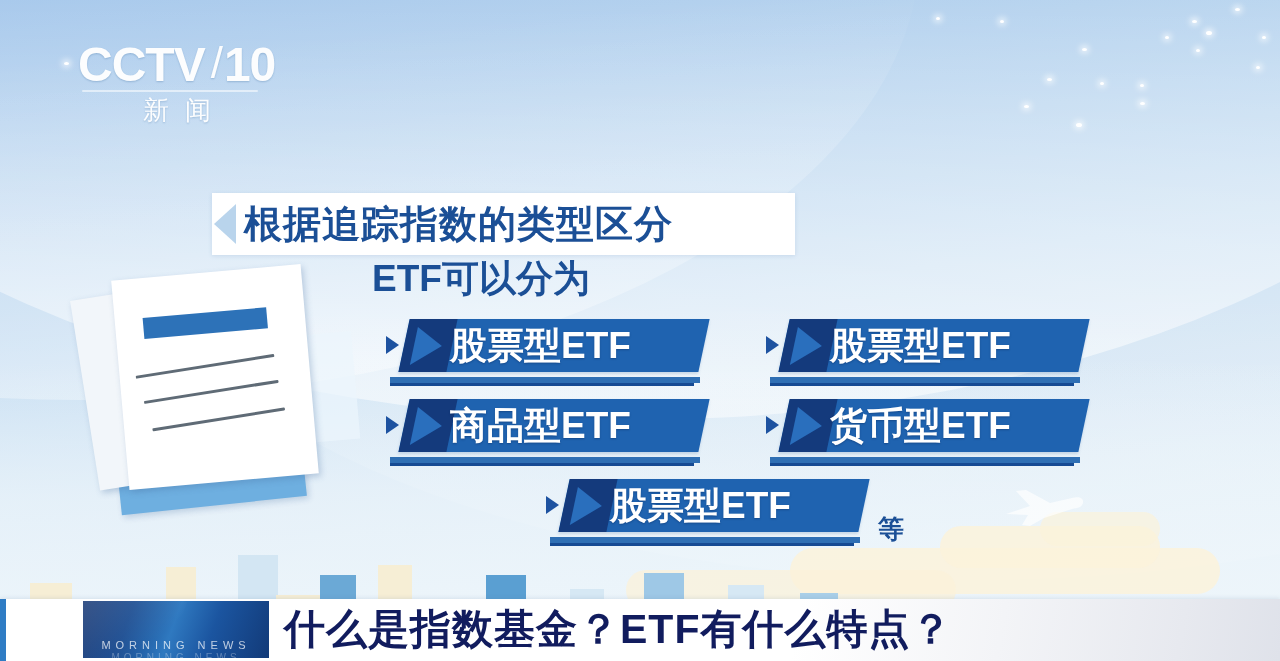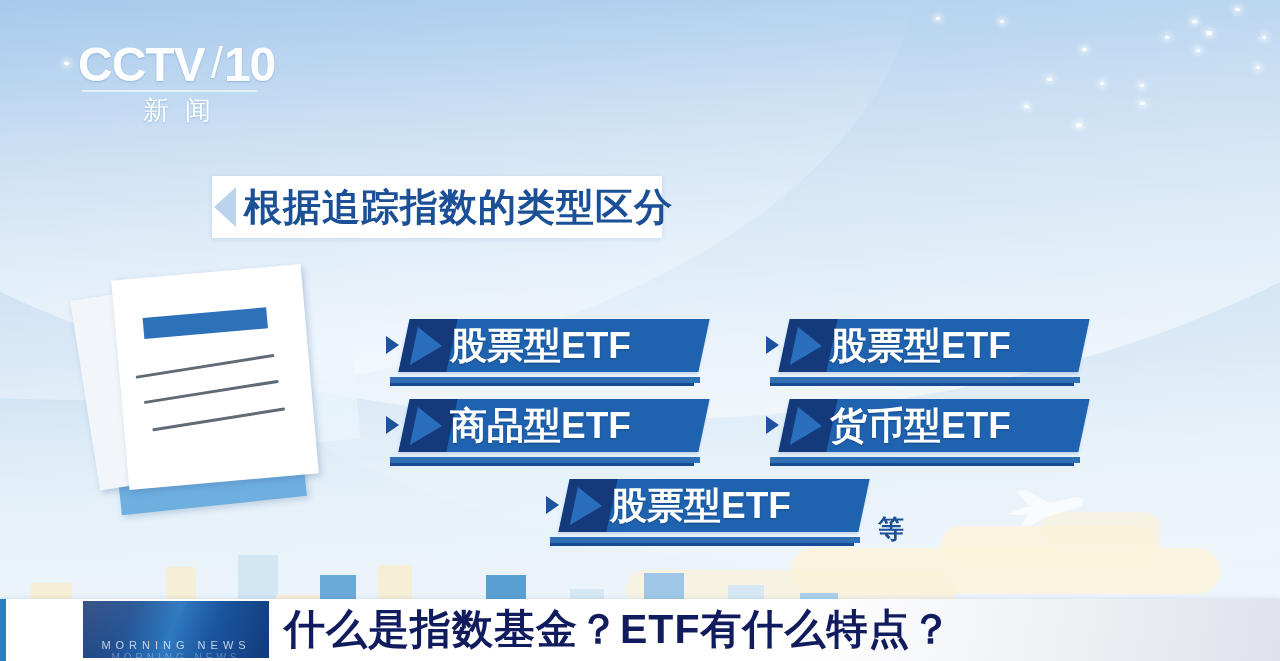--- a/index.html
+++ b/index.html
@@ -113,22 +113,22 @@
     position: absolute;
     left: 4px; top: 52px;
     width: 176px; height: 2px;
     background: rgba(255,255,255,.55);
     border-radius: 2px;
   }
 
   
   .header-banner {
     position: absolute;
-    left: 212px; top: 176px;
-    width: 450px; height: 62px;
+    left: 212px; top: 193px;
+    width: 583px; height: 62px;
     background: #ffffff;
     display: flex;
     align-items: center;
     box-shadow: 0 1px 4px rgba(90,130,175,.18);
   }
   .header-chevron {
     width: 28px; height: 62px;
     position: relative;
     flex: 0 0 auto;
   }
@@ -402,20 +402,21 @@
       <div class="sheet-line" style="left:22px;top:118px;width:136px;transform:rotate(-4deg);"></div>
       <div class="sheet-line" style="left:28px;top:146px;width:134px;transform:rotate(-4deg);"></div>
     </div>
   </div>
 
   <div class="header-banner">
     <div class="header-chevron"></div>
     <div class="header-title">根据追踪指数的类型区分</div>
   </div>
 
+  <div class="subtitle">ETF可以分为</div>
 
   <div class="tag" style="left:386px;top:319px;width:320px;">
     <div class="arrow"></div>
     <div class="plate" style="width:300px;">
       <div class="darkcap"></div>
       <div class="notch"></div>
     </div>
     <div class="label" style="left:64px;">股票型ETF</div>
     <div class="rule" style="top:58px;width:310px;"></div>
     <div class="rule-dark" style="top:64px;width:304px;"></div>

